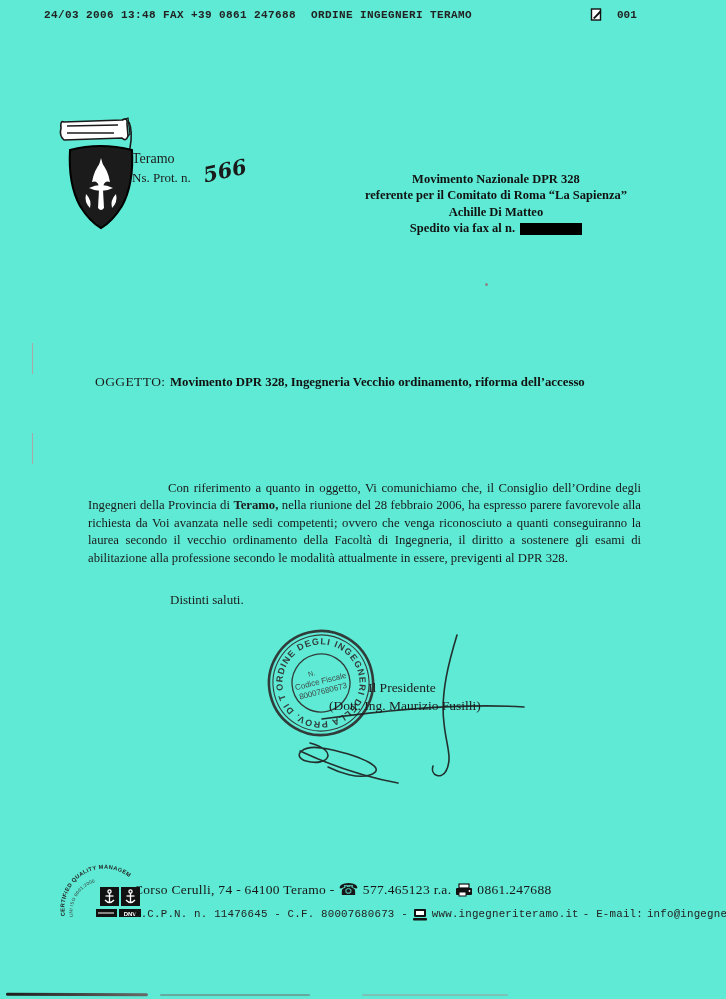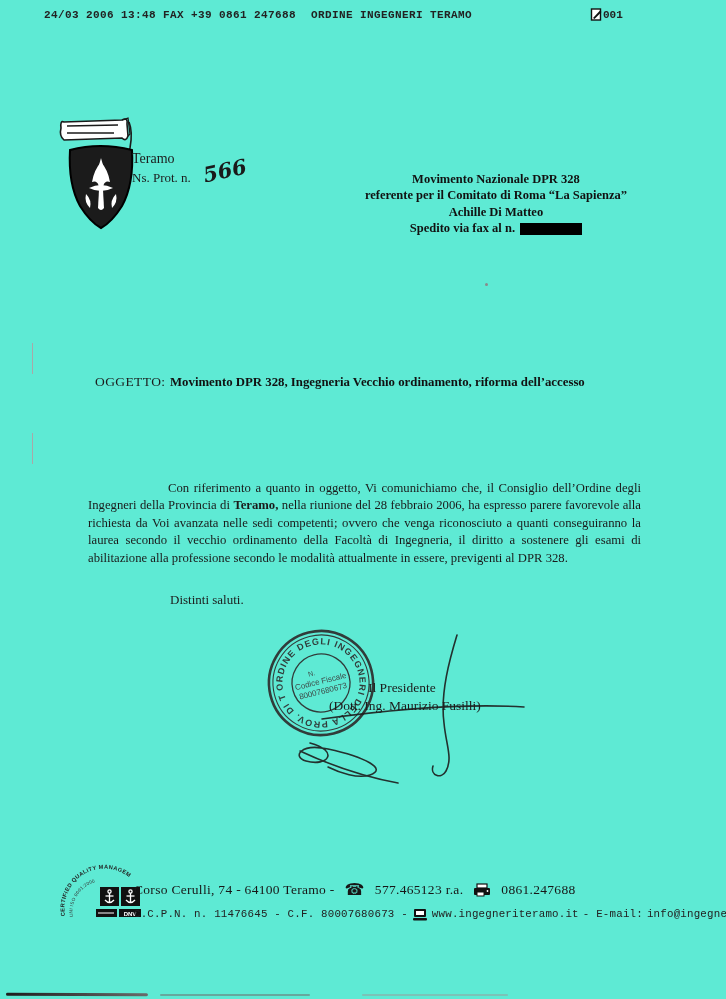--- a/index.html
+++ b/index.html
@@ -6,21 +6,21 @@
   .page{
     position:relative;width:726px;height:999px;background:#5eead4;
     font-family:"Liberation Serif", serif;color:#1c1c1c;overflow:hidden;
     margin:0 auto;
   }
   
   .fax-header{position:absolute;top:9px;left:0;width:100%;height:18px;
     font-family:"Liberation Mono", monospace;font-size:11px;font-weight:bold;color:#222;}
   .fh-left{position:absolute;left:44px;top:0;letter-spacing:0.4px;}
   .fh-center{position:absolute;left:311px;top:0;letter-spacing:0.4px;}
-  .fh-right{position:absolute;left:590px;top:-2px;display:flex;align-items:center;gap:0;}
+  .fh-right{position:absolute;left:590px;top:-2px;display:flex;align-items:center;gap:14px;}
   .fh-right svg{display:block;}
   
   .doc-title{position:absolute;top:76px;left:0;width:100%;text-align:center;
     font-size:20px;font-weight:bold;letter-spacing:0.6px;color:#151515;}
   
   .crest{position:absolute;left:56px;top:114px;}
   .city{position:absolute;left:132px;top:151px;font-size:14px;}
   .date-stamp{position:absolute;left:186px;top:139px;font-family:"DejaVu Sans", sans-serif;
     font-size:17px;font-weight:bold;letter-spacing:1.5px;color:#111;}
   .prot-label{position:absolute;left:132px;top:170px;font-size:13px;}
@@ -51,21 +51,21 @@
   .body-par .bold{font-weight:bold;}
   .closing{position:absolute;left:170px;top:592px;font-size:13px;}
   
   .round-stamp{position:absolute;left:264px;top:626px;transform:rotate(-14deg);opacity:.92;}
   .sig-role{position:absolute;left:368px;top:680px;font-size:13.5px;}
   .sig-name{position:absolute;left:329px;top:698px;font-size:13.5px;}
   .sig-strokes{position:absolute;left:270px;top:623px;pointer-events:none;}
   
   .cert-logo{position:absolute;left:60px;top:860px;}
   .footer-line1{position:absolute;left:134px;top:882px;font-size:13.5px;letter-spacing:0.3px;
-    color:#171717;display:flex;align-items:center;gap:10px;white-space:nowrap;}
+    color:#171717;display:flex;align-items:center;gap:4px;white-space:nowrap;}
   .phone-glyph{font-family:"DejaVu Sans", sans-serif;font-size:16px;line-height:1;}
   .footer-line2{position:absolute;left:134px;top:908px;font-size:10.8px;letter-spacing:0.2px;
     color:#222;display:flex;align-items:flex-start;gap:4px;white-space:nowrap;font-family:Liberation Mono, monospace;}
   .inline-ic{display:inline-block;vertical-align:middle;}
 </style>
 </head>
 <body>
 
 <div class="page">
 

